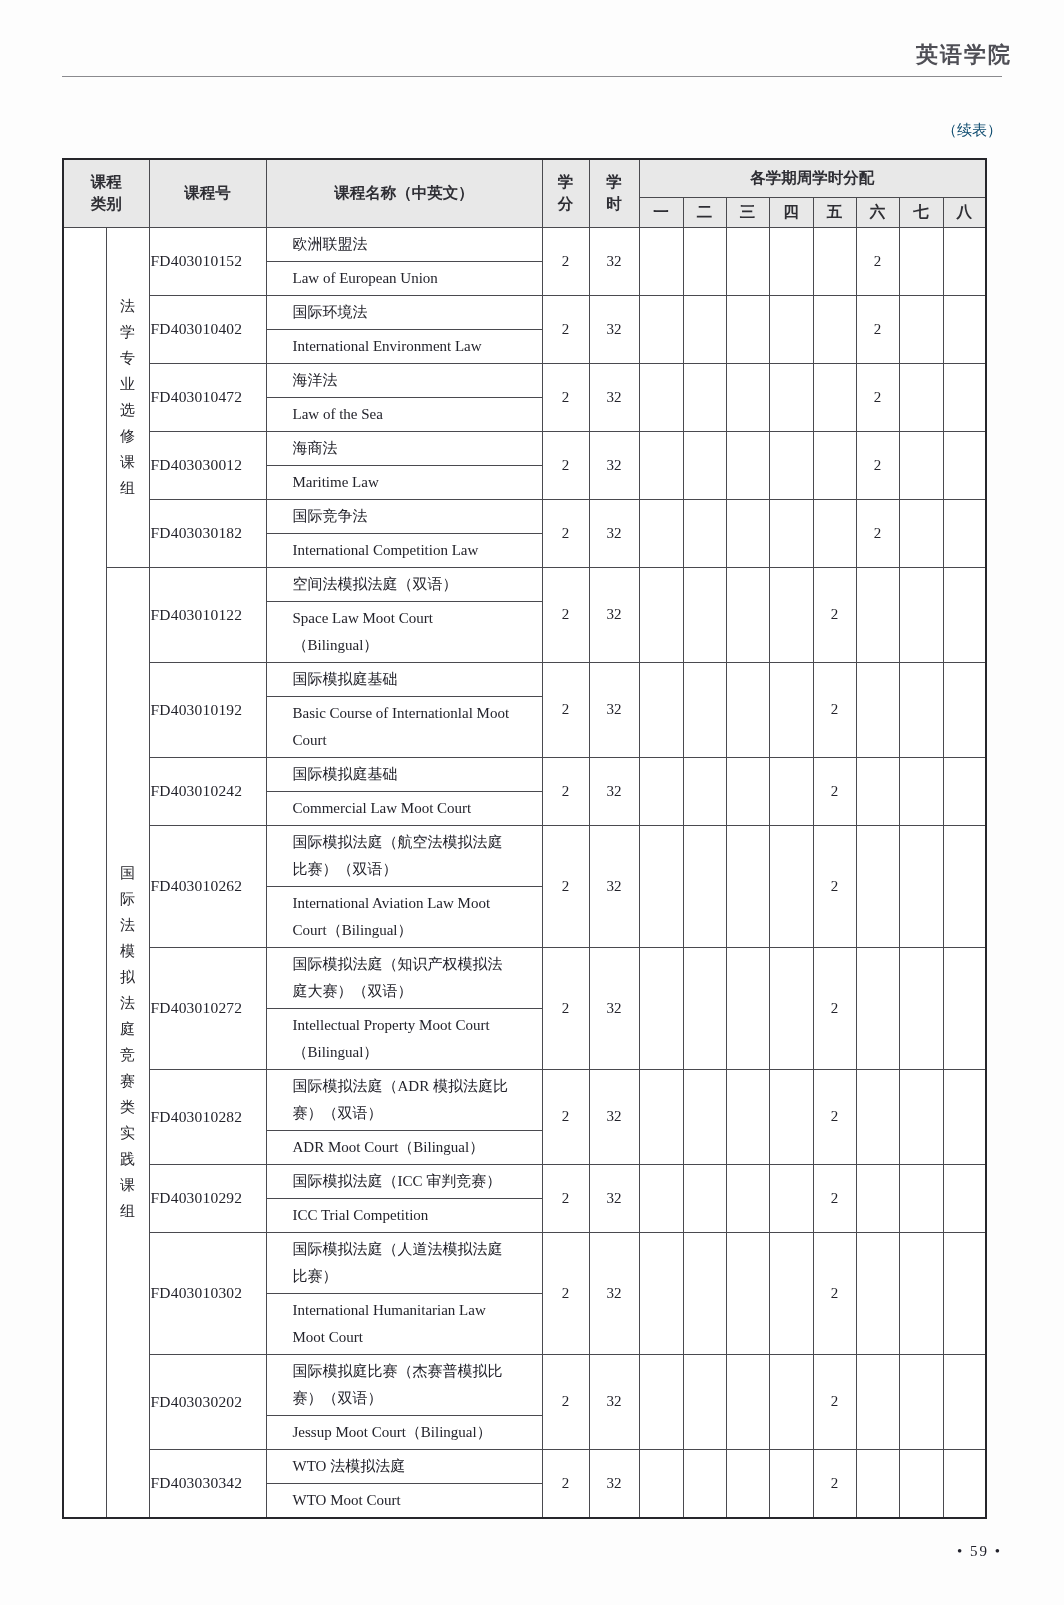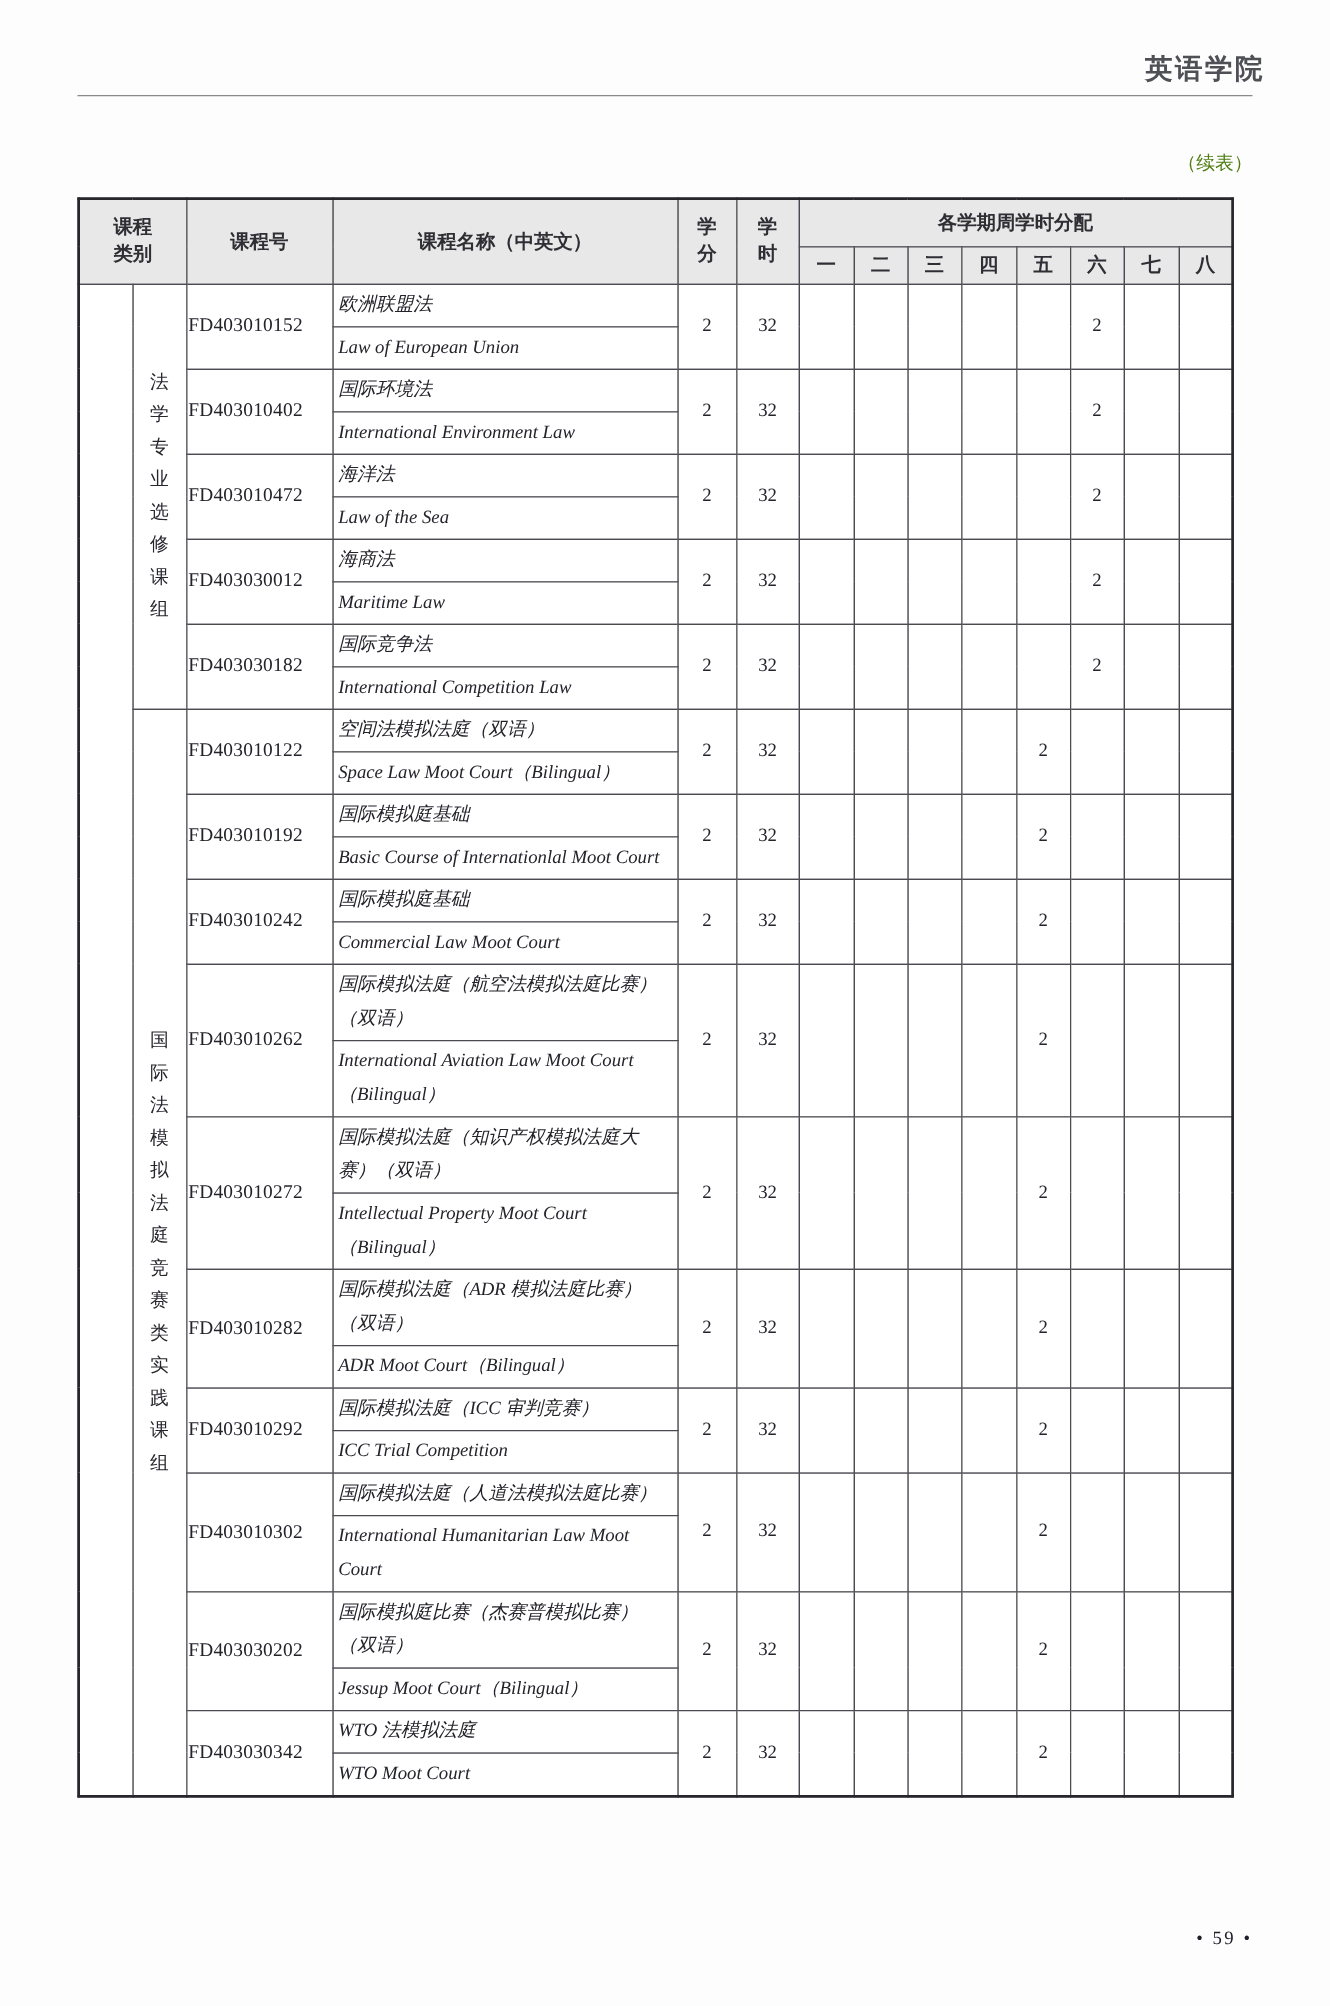--- a/index.html
+++ b/index.html
@@ -16,28 +16,28 @@
     font-family:"Liberation Sans","DejaVu Sans",sans-serif;
     font-size:22px; font-weight:600; letter-spacing:2px;
     color:#4f4f56;
   }
   .head-rule {
     position:absolute; top:76px; left:62px; width:940px;
     border-top:1.5px solid #8a8a8e; height:0;
   }
   .continued {
     position:absolute; top:121px; right:62px;
-    font-size:15px; color:#4d7c0f;
+    font-size:15px; color:#0c4a6e;
   }
   table.courses {
     position:absolute; top:158px; left:62px;
     width:923px;
     border-collapse:collapse; table-layout:fixed;
     border:2px solid #26262b;
-    background:#0f172a;
+    background:#84cc16;
   }
   .courses th {
     background:#e8e8e8;
     border:1px solid #4a4a4f;
     font-family:"Liberation Sans","DejaVu Sans",sans-serif;
     font-weight:600; font-size:15.5px; color:#2e2e34;
     text-align:center; vertical-align:middle;
     padding:3px 1px;
   }
   .courses td {
@@ -54,23 +54,22 @@
     text-align:center; padding:0;
   }
   .cat-text {
     white-space:pre-line; line-height:26px; font-size:15px; color:#26262c;
   }
   td.code-cell {
     text-align:left; font-size:15.5px; padding:3px 1px;
     letter-spacing:0.2px;
   }
   td.name-cell {
-    padding:3px 4px; line-height:27px; height:26px;
+    padding:3px 26px; line-height:27px; height:26px;
     text-align:left;
-    font-style:italic;
   }
   td.name-cn { border-bottom:1px solid #4a4a4f; }
   td.num-cell, td.sem-cell { text-align:center; font-size:15px; padding:2px 1px; }
   .page-num {
     position:absolute; top:1543px; right:62px;
     font-size:15px; color:#20202a; letter-spacing:2px;
   }
 </style>
 </head>
 <body>

